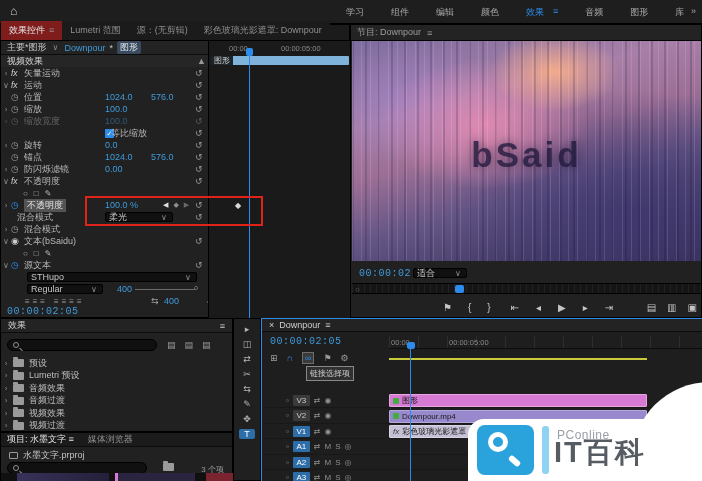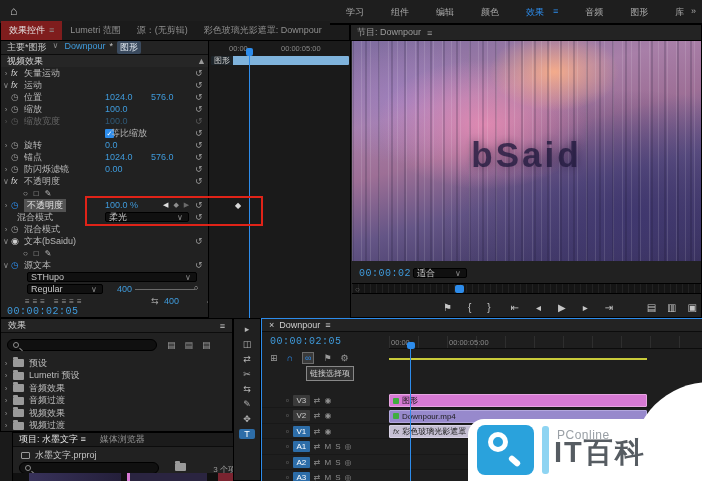--- a/index.html
+++ b/index.html
@@ -16,21 +16,21 @@
 #ws{position:absolute;left:346px;top:6px;display:flex;gap:27px;color:#a8a8a8}
 #ws .on{color:#2d8ceb}
 #ws .mi{color:#2d8ceb;margin-left:-18px}
 #ovf{position:absolute;right:6px;top:6px;color:#a8a8a8}
 
 #ec{left:0;top:24px;width:350px;height:294px}
 .tabs{height:16px;background:#1b1b1b;display:flex;align-items:flex-end;gap:0;border-bottom:1px solid #000}
 .tab{padding:3px 8px 3px;color:#8f8f8f;background:#1b1b1b}
 .tab.on{color:#e4e4e4;background:#7f1d1d}
 .tab .mi{color:#8f8f8f;margin-left:4px}
-#bread{height:14px;display:flex;gap:4px;padding:0 6px;background:#232323;border-bottom:1px solid #0c0c0c;color:#c6c6c6}
+#bread{height:14px;display:flex;align-items:center;gap:4px;padding:0 6px;background:#232323;border-bottom:1px solid #0c0c0c;color:#c6c6c6}
 .chip{background:#3a4a5e;color:#dfe6ee;padding:0 3px;border-radius:2px}
 #ecrows{position:absolute;left:0;top:30px;width:207px}
 .row{height:12px;position:relative;display:flex;align-items:center;color:#b8b8b8;white-space:nowrap}
 .ch{width:10px;text-align:center;color:#8a8a8a;font-size:8px;flex:none}
 .fxi{font-style:italic;width:13px;color:#d0d0d0;font-size:8.5px;flex:none}
 .sw{width:13px;font-size:9px;color:#999;flex:none}
 .sw.on{color:#2d8ceb}
 .val{position:absolute;left:104px;color:#3f9bdc}
 .v2{position:absolute;left:150px;color:#3f9bdc}
 .rst{position:absolute;left:194px;color:#9a9a9a;font-size:9px}
@@ -105,21 +105,21 @@
 .phead{height:14px;background:#232323;display:flex;align-items:center;justify-content:space-between;padding:0 7px;color:#cfcfcf;border-bottom:1px solid #0c0c0c}
 .search{position:absolute;left:6px;width:150px;height:12px;background:#101010;border:1px solid #000;border-radius:6px;display:flex;align-items:center;padding:0 5px}
 .mag{width:6px;height:6px;border:1px solid #8f8f8f;border-radius:50%;position:relative;flex:none}
 .mag::after{content:"";position:absolute;left:5px;top:6px;width:4px;height:1px;background:#8f8f8f;transform:rotate(40deg)}
 #fxbadges{position:absolute;left:166px;top:21px;display:flex;gap:9px;color:#9a9a9a;font-size:9px}
 #folders{position:absolute;left:0;top:38px;width:233px}
 .frow{height:12.5px;display:flex;align-items:center;color:#bdbdbd}
 .fo{width:11px;height:8px;background:#9a9a9a;border-radius:1px;position:relative;margin:0 5px 0 2px;flex:none}
 .fo::before{content:"";position:absolute;top:-2px;left:0;width:5px;height:2px;background:#9a9a9a;border-radius:1px 1px 0 0}
 
-#proj{left:12px;top:432px;width:233px;height:49px}
+#proj{left:0;top:432px;width:233px;height:49px}
 #proj .tabs2{height:14px;background:#1b1b1b;display:flex;gap:14px;align-items:center;padding:0 6px;border-bottom:1px solid #0c0c0c}
 #proj .t-on{color:#e2e2e2}
 #proj .t-off{color:#8f8f8f}
 #fileRow{position:absolute;left:8px;top:16px;display:flex;gap:5px;align-items:center;color:#c4c4c4}
 .fic{width:9px;height:7px;border:1px solid #9a9a9a;border-radius:1px}
 #pcount{position:absolute;right:8px;top:31px;color:#9a9a9a;font-size:8px}
 #pfold{position:absolute;left:160px;top:30px}
 #thumbs{position:absolute;left:0;top:40px;width:233px;height:9px;background:#101010}
 #thumbs .t1{position:absolute;left:16px;top:0;width:92px;height:9px;background:linear-gradient(90deg,#38325a,#241f3a)}
 #thumbs .t2{position:absolute;left:114px;top:0;width:80px;height:9px;background:#2a2440;border-left:3px solid #d77ad4}
@@ -258,21 +258,21 @@
         <div class="kf">
           <span style="color:#e0e0e0">◀</span>
           <span style="color:#8d8d8d">◆</span>
           <span style="color:#6a6a6a">▶</span>
         </div>
         <span class="rst">↺</span>
         <span class="rst" style="left:208px;font-size:7px">▶</span>
       </div>
       <div class="row">
         <span style="margin-left:16px">混合模式</span>
-        <div class="dd" style="position:absolute;left:104px;width:84px">
+        <div class="dd" style="position:absolute;left:104px;width:68px">
           <span>柔光</span>
           <span class="ch">∨</span>
         </div>
         <span class="rst">↺</span>
       </div>
       <div class="row">
         <span class="ch">›</span>
         <span class="sw">◷</span>
         <span>混合模式</span>
       </div>

